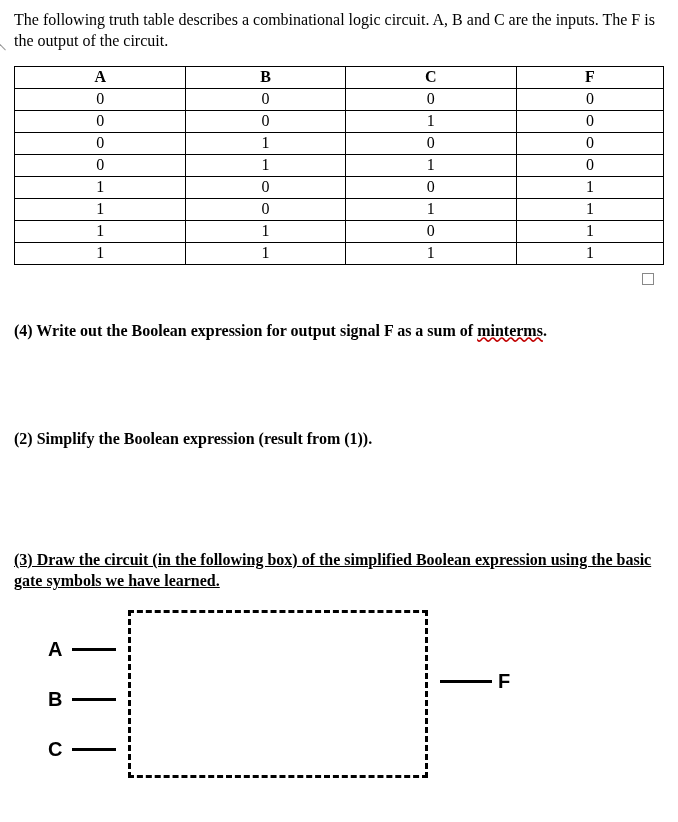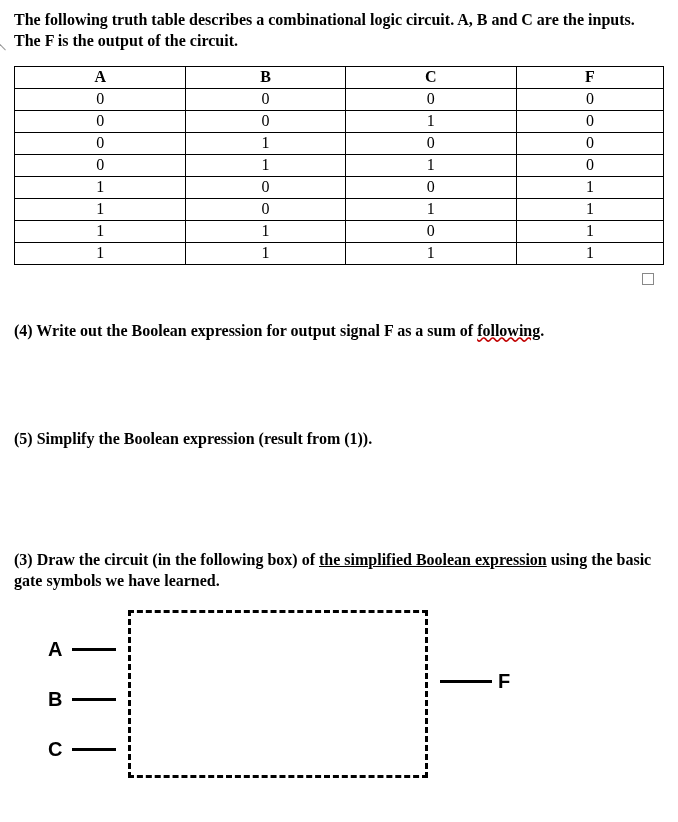--- a/index.html
+++ b/index.html
@@ -9,21 +9,21 @@
     }
     body {
       font-family: "Times New Roman", Times, serif;
       font-size: 16px;
       color: #000;
       background: #fff;
       width: 678px;
       padding: 10px 14px;
     }
     .intro {
-      font-weight: bold;
+      font-weight: normal;
       margin-bottom: 14px;
       line-height: 1.3;
     }
     table {
       border-collapse: collapse;
       width: 100%;
       margin-bottom: 8px;
     }
     th, td {
       border: 1px solid #000;
@@ -43,21 +43,21 @@
       margin-left: auto;
       margin-right: 10px;
     }
     .q {
       font-weight: bold;
       margin-bottom: 12px;
       line-height: 1.3;
     }
     .q1 { margin-top: 36px; }
     .q2 { margin-top: 88px; }
-    .q3 { margin-top: 100px; }
+    .q3 { margin-top: 100px; text-decoration: underline; }
     .underline-wavy {
       text-decoration: underline;
       text-decoration-style: wavy;
       text-decoration-color: #c00000;
     }
     .underline {
       text-decoration: underline;
     }
     .circuit-wrap {
       margin-top: 18px;
@@ -178,24 +178,24 @@
         <td>1</td>
         <td>1</td>
         <td>1</td>
       </tr>
   </tbody>
 </table>
 
 <div class="blank-box"></div>
 
 <div class="q q1">
-  <span>(4) Write out the Boolean expression for output signal F as a sum of </span><span class="underline-wavy">following</span><span>.</span>
+  <span>(4) Write out the Boolean expression for output signal F as a sum of </span><span class="underline-wavy">minterms</span><span>.</span>
 </div>
 
-<div class="q q2">(5) Simplify the Boolean expression (result from (1)).</div>
+<div class="q q2">(2) Simplify the Boolean expression (result from (1)).</div>
 
 <div class="q q3">
   <span>(3) Draw the circuit (in the following box) of </span><span class="underline">the simplified Boolean expression</span><span> using the basic gate symbols we have learned.</span>
 </div>
 
 <div class="circuit-wrap">
   <div class="input-label labelA">A</div>
   <div class="input-label labelB">B</div>
   <div class="input-label labelC">C</div>
   <div class="input-label labelF">F</div>

